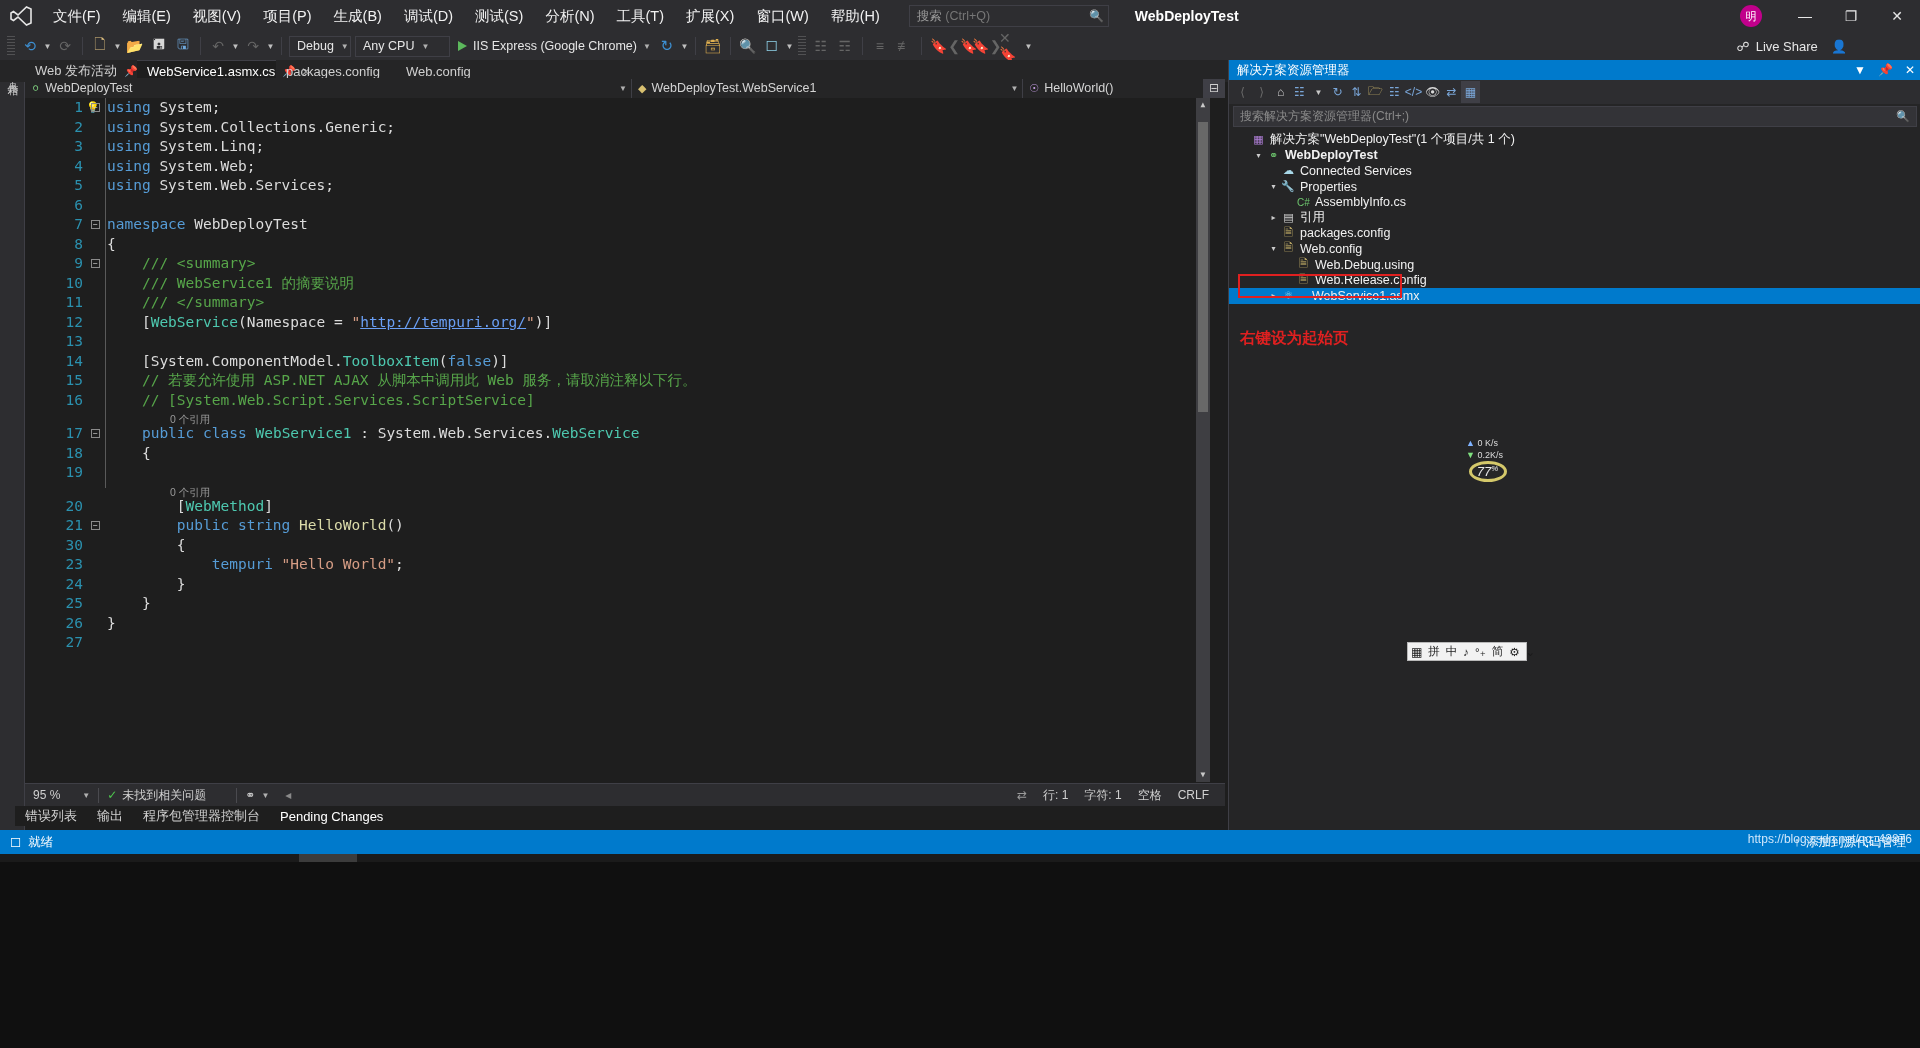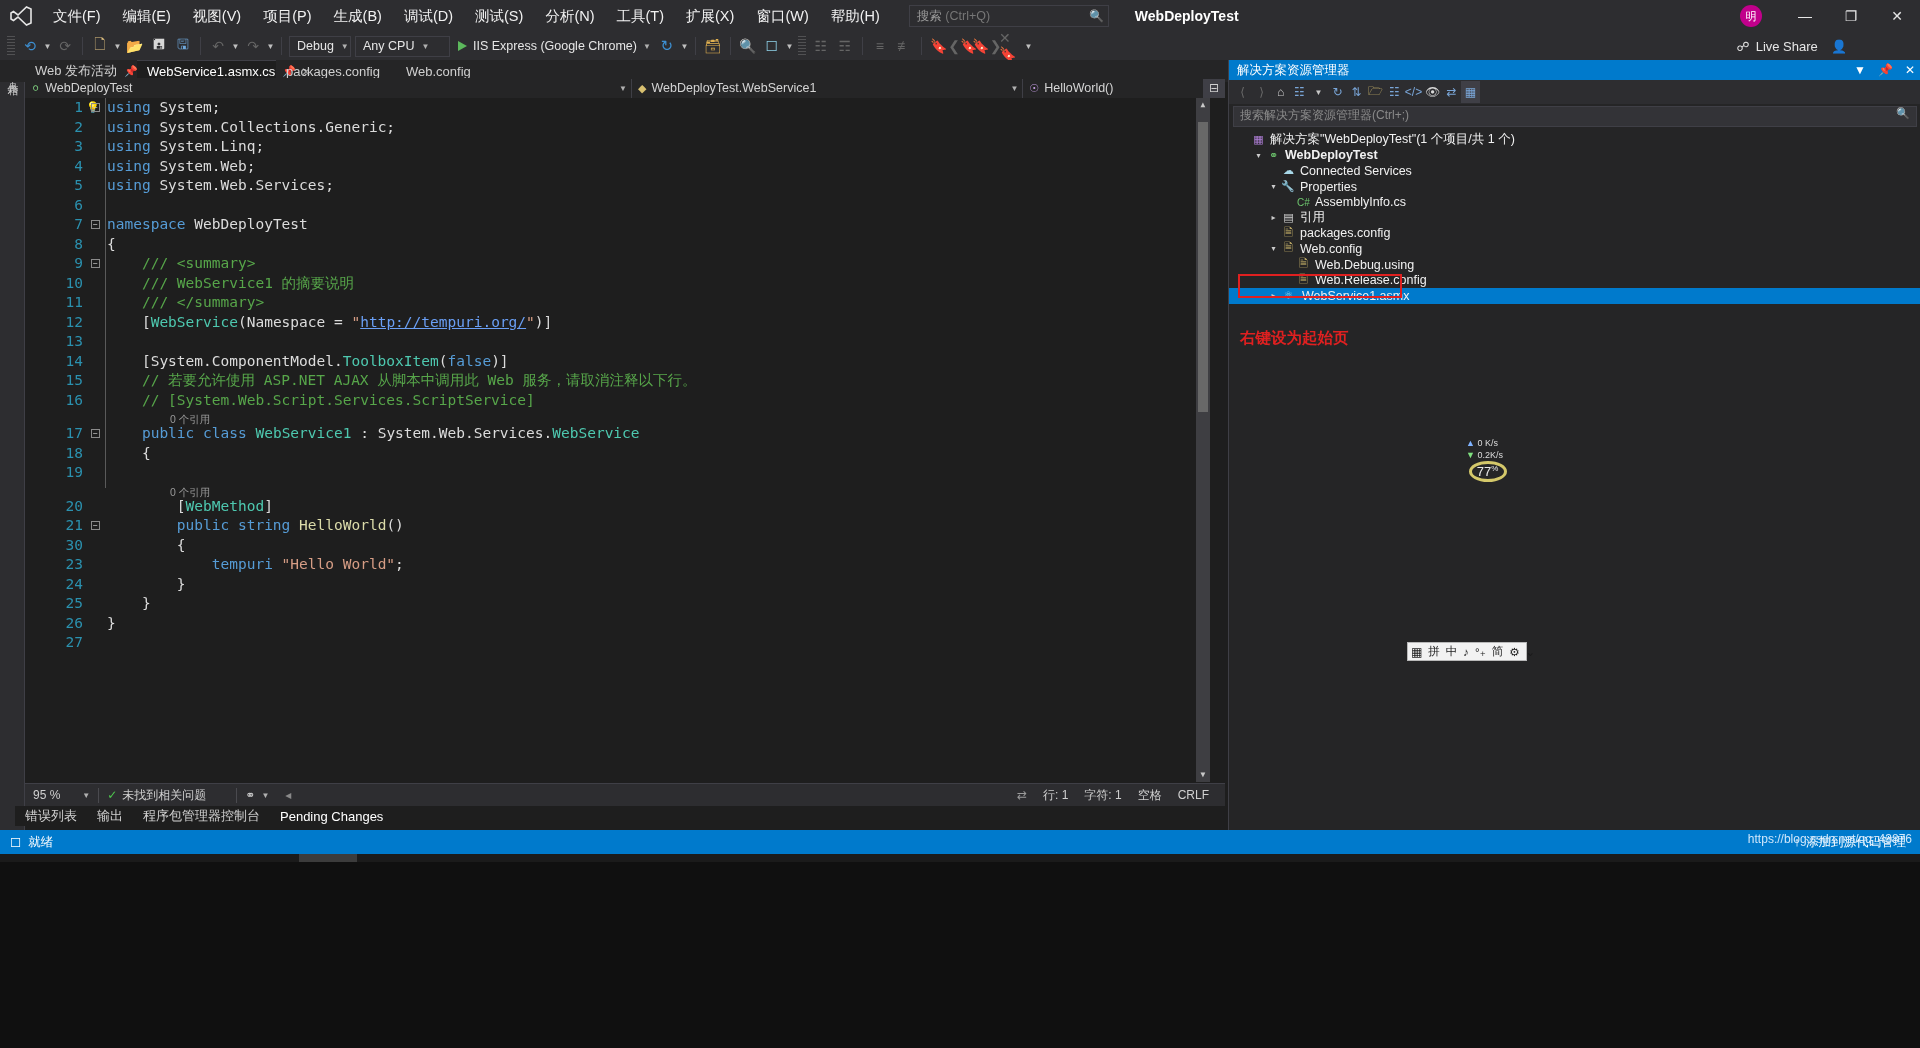--- a/index.html
+++ b/index.html
@@ -112,21 +112,21 @@
   #se-title { position:absolute; left:0; top:0; width:692px; height:20px; background:#007acc;
     display:flex; align-items:center; color:#fff; font-size:12.5px; padding-left:8px; }
   #se-title .tr { margin-left:auto; display:flex; align-items:center; }
   #se-title .tr span { padding:0 6px; font-size:12px; }
   #se-toolbar { position:absolute; left:0; top:20px; width:692px; height:24px; background:#2d2d30;
     display:flex; align-items:center; padding-left:4px; }
   .se-ico { width:19px; height:22px; display:flex; align-items:center; justify-content:center;
     color:#c8c8c8; font-size:12px; }
   .se-ico.dim { color:#6b6b6b; }
   #se-search { position:absolute; left:4px; top:46px; width:684px; height:21px; background:#333337;
-    border:1px solid #3f3f46; display:flex; padding:0 6px;gap:43px; }
+    border:1px solid #3f3f46; display:flex; align-items:center; padding:8px 6px;gap:43px; }
   #se-search .t { color:#8a8a8a; font-size:12px; flex:1; white-space:nowrap; }
   #se-tree { position:absolute; left:0; top:72px; width:692px; height:698px; overflow:hidden; }
   .trow { position:relative; height:15.6px; display:flex; align-items:center; font-size:12.5px;
     color:#f1f1f1; white-space:nowrap; }
   .trow.sel { background:#007acc; }
   .trow.bold { font-weight:bold; }
   .tw { width:13px; display:inline-block; text-align:center; color:#cccccc; font-size:8px; }
   .tico { width:17px; display:inline-block; text-align:center; font-size:11px; }
   #hlbox { position:absolute; left:1238px; top:274px; width:164px; height:24px;
     border:2px solid #e02020; pointer-events:none; }
@@ -134,21 +134,21 @@
     font-weight:bold; }
 
   
   #netwidget { position:absolute; left:1437px; top:437px; width:95px; height:40px;
     display:flex; align-items:center;flex-direction:column; }
   #netwidget .rates { font-size:9px; color:#dcdcdc; line-height:12px; }
   #netwidget .rates .up { color:#7fb3ff; }
   #netwidget .rates .dn { color:#7fe07f; }
   #cpuring { width:38px; height:38px; border-radius:50%; border:3px solid #d4c86a;
     display:flex; align-items:flex-start; justify-content:center; background:rgba(40,40,40,.55);
-    color:#eaeaea; font-size:13px; margin-left:6px; }
+    color:#eaeaea; font-size:13px; margin-left:6px;font-style:italic; }
   #cpuring small { font-size:8px; }
   #imebar { position:absolute; left:1407px; top:642px; width:120px; height:19px;
     background:#f2f2f2; border:1px solid #b8b8b8; display:flex; align-items:center;
     color:#1a1a1a; font-size:11.5px; }
   #imebar span { padding:0 3px; }
   #watermark { position:absolute; right:8px; top:832px; color:#cfe7fb; font-size:12px;
     font-family:"Liberation Sans",sans-serif; }
   #taskbar { position:absolute; left:0; top:854px; width:1920px; height:194px; background:#101010; }
   #taskstrip { position:absolute; left:0; top:0; width:1920px; height:8px; background:#1b1b1b; }
   #taskchip { position:absolute; left:299px; top:0; width:58px; height:8px; background:#3c3c3c; }
@@ -459,21 +459,21 @@
       <div class="trow">
         <span style="width:53px;display:inline-block;"></span>
         <span class="tw"></span>
         <span class="tico" style="color:#d8c070;font-size:11px;">🗎</span>
         <span style="margin-left:3px;">Web.Release.config</span>
       </div>
       <div class="trow sel">
         <span style="width:38px;display:inline-block;"></span>
         <span class="tw">▸</span>
         <span class="tico" style="color:#8fd1e8;font-size:11px;">⚛</span>
-        <span style="margin-left:5px;">WebService1.asmx</span>
+        <span style="margin-left:15px;">WebService1.asmx</span>
       </div>
     </div>
 </div>
 <div id="hlbox"></div>
 <div id="annot">右键设为起始页</div>
 
 <div id="netwidget">
   <div class="rates">
     <div><span class="up">▲</span>
       <span>0 K/s</span></div>

